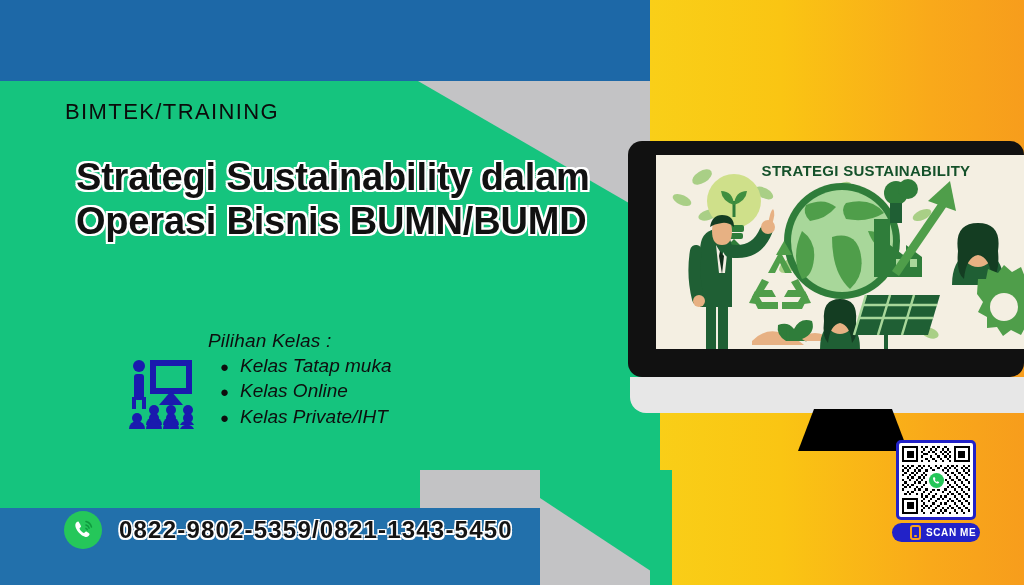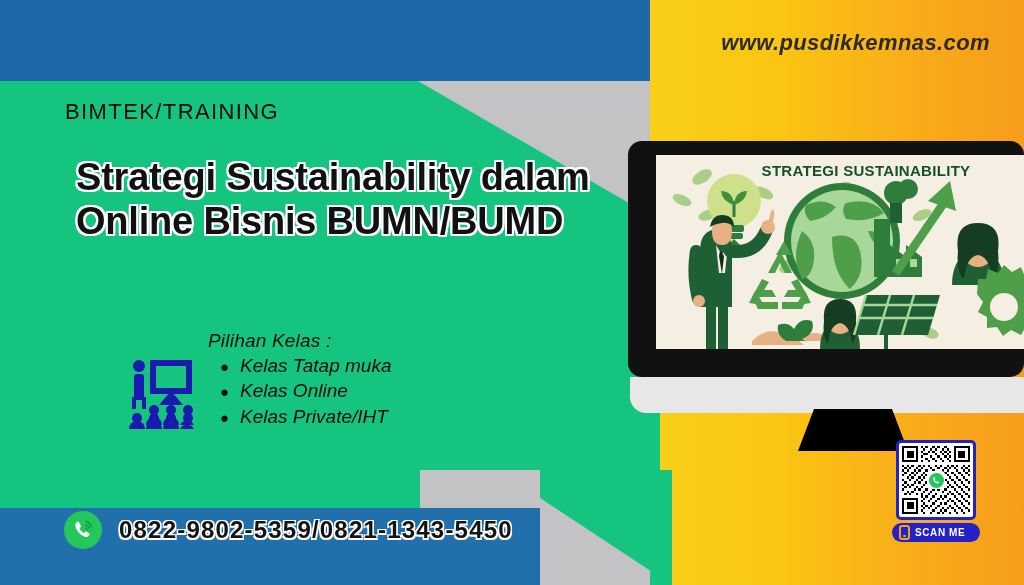--- a/index.html
+++ b/index.html
@@ -115,46 +115,45 @@
   }
   .qr-canvas { width:100%; height:100%; display:block; }
   .qr-wa {
     position:absolute; left:50%; top:50%; transform:translate(-50%,-50%);
     width:18px; height:18px; background:#fff; border-radius:4px;
     display:flex; align-items:center; justify-content:center;
   }
   .scan-badge {
     margin-top:3px; width:88px; margin-left:-4px; height:19px;
     background:#2222c8; border-radius:10px;
-    display:flex; align-items:center; gap:5px; padding-left:7px;
+    display:flex; align-items:center; gap:5px; padding-left:18px;
   }
   .scan-phone { width:11px; height:15px; border:2px solid #f6a01b; border-radius:3px; position:relative; }
   .scan-phone::after { content:""; position:absolute; left:2px; bottom:1px; width:3px; height:2px; background:#f6a01b; border-radius:1px; }
   .scan-label { color:#ffffff; font-size:10px; font-weight:700; letter-spacing:.6px; }
 </style>
 </head>
 <body>
 
 <div id="stage">
 
   <div class="bg-yellow"></div>
   <div class="bg-blue-top"></div>
   <div class="bg-gray-mid"></div>
   <div class="bg-green-main"></div>
   <div class="bg-gray-bottom"></div>
   <div class="bg-green-bottomfill"></div>
   <div class="bg-green-right-strip"></div>
   <div class="bg-blue-bottom"></div>
 
-  <div class="site-url">www.pusdikkemnas.com</div>
 
   <div class="kicker">BIMTEK/TRAINING</div>
   <div class="headline">
     <span class="ln">Strategi Sustainability dalam</span>
-    <span class="ln">Online Bisnis BUMN/BUMD</span>
+    <span class="ln">Operasi Bisnis BUMN/BUMD</span>
   </div>
 
   <div class="classes-block">
     <svg class="train-icon" viewBox="0 0 66 72">
       <g fill="#1a1aae">
         <circle cx="11" cy="9" r="6"></circle>
         <rect x="6" y="17" width="10" height="26" rx="3"></rect>
         <rect x="4" y="40" width="4" height="12"></rect>
           <rect x="14" y="40" width="4" height="12"></rect>
         <rect x="25" y="6" width="36" height="28" fill="none" stroke="#1a1aae" stroke-width="6"></rect>

